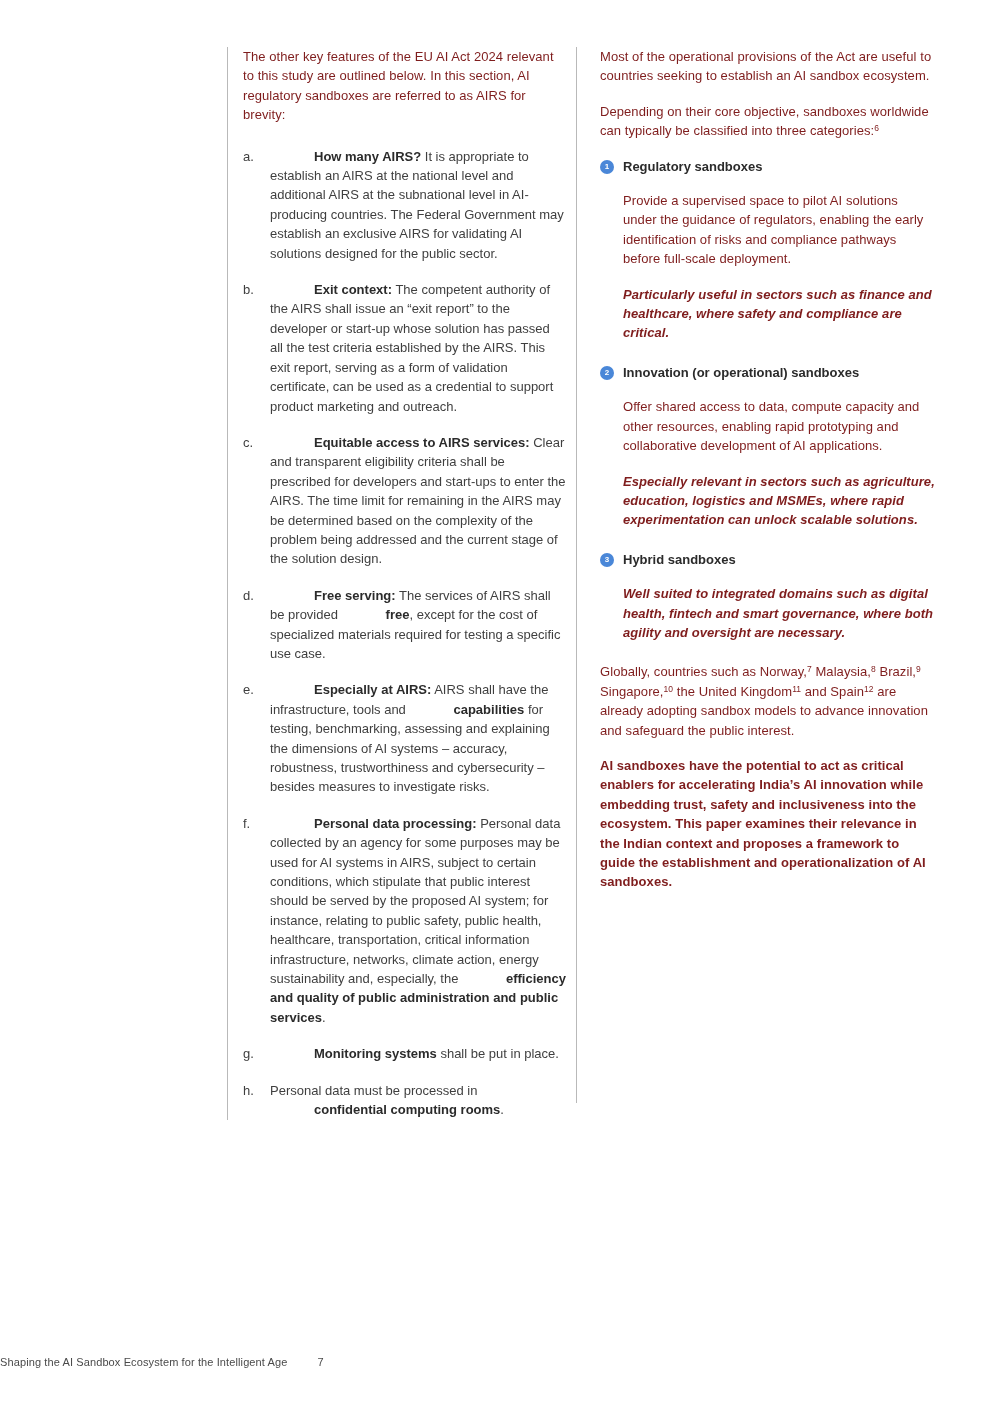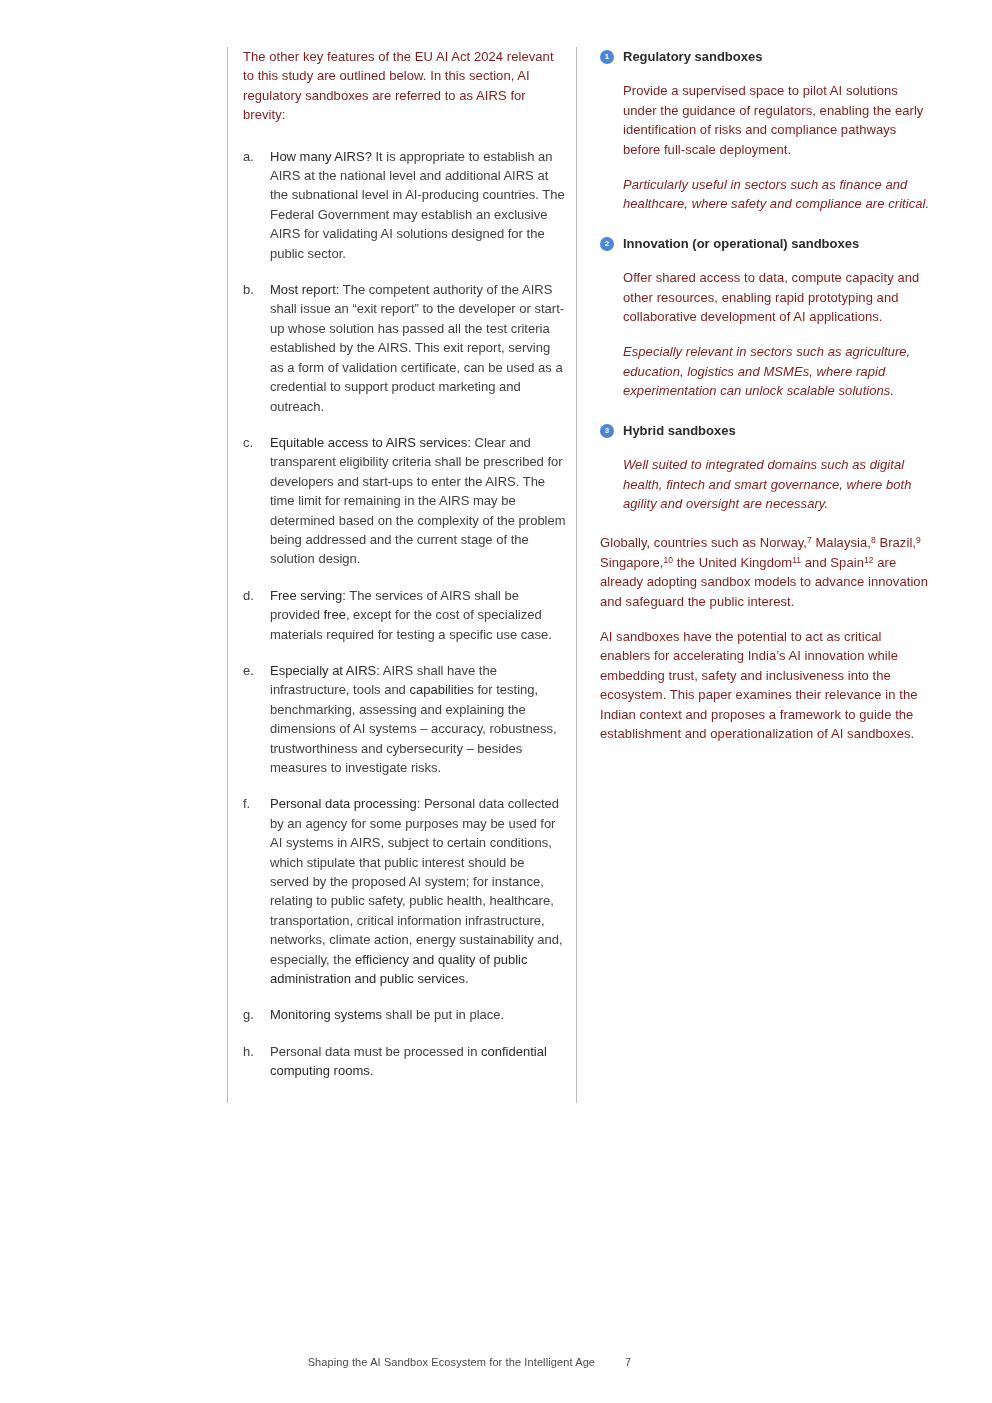--- a/index.html
+++ b/index.html
@@ -52,23 +52,23 @@
   .col-left  { min-height: 1056px; }
   .col-right { min-height: 1056px; }
 
   p {
     margin: 0 0 16px 0;
     font-size: 13px;
     line-height: 19.4px;
     letter-spacing: 0.005em;
     color: #7f1d1d;
   }
-  p:last-child { margin-bottom: 0; }
-
-  b, strong { font-weight: 400; color: #2b2b2b; }
+  p:last-child { margin-bottom: 0; font-weight: bold; }
+
+  b, strong { font-weight: 700; color: #2b2b2b; margin-left: 44px; }
   sup {
     font-size: 8.5px;
     line-height: 0;
     vertical-align: 0.52em;
   }
 
   
   .alpha-list {
     margin: 0;
     padding: 0;
@@ -127,21 +127,21 @@
     font-style: italic;
     margin-bottom: 20px !important;
   }
 
   
   .footer {
     position: absolute;
     left: 0;
     right: 53px;
     bottom: 35px;
-    text-align: center;
+    text-align: left;
     font-size: 11px;
     color: #4a4a4a;
     letter-spacing: 0.01em;
   }
   .footer-title { display: inline-block; }
   .footer-page {
     display: inline-block;
     margin-left: 30px;
     font-size: 11px;
     color: #4a4a4a;
@@ -160,21 +160,21 @@
 
       <ul class="alpha-list">
 
         <li class="alpha-item">
           <span class="alpha-marker">a.</span>
           <b>How many AIRS?</b><span> It is appropriate to establish an AIRS at the national level and additional AIRS at the subnational level in AI-producing countries. The Federal Government may establish an exclusive AIRS for validating AI solutions designed for the public sector.</span>
         </li>
 
         <li class="alpha-item">
           <span class="alpha-marker">b.</span>
-          <b>Most report:</b><span> The competent authority of the AIRS shall issue an “exit report” to the developer or start-up whose solution has passed all the test criteria established by the AIRS. This exit report, serving as a form of validation certificate, can be used as a credential to support product marketing and outreach.</span>
+          <b>Exit context:</b><span> The competent authority of the AIRS shall issue an “exit report” to the developer or start-up whose solution has passed all the test criteria established by the AIRS. This exit report, serving as a form of validation certificate, can be used as a credential to support product marketing and outreach.</span>
         </li>
 
         <li class="alpha-item">
           <span class="alpha-marker">c.</span>
           <b>Equitable access to AIRS services:</b><span> Clear and transparent eligibility criteria shall be prescribed for developers and start-ups to enter the AIRS. The time limit for remaining in the AIRS may be determined based on the complexity of the problem being addressed and the current stage of the solution design.</span>
         </li>
 
         <li class="alpha-item">
           <span class="alpha-marker">d.</span>
           <b>Free serving:</b><span> The services of AIRS shall be provided </span><b>free</b><span>, except for the cost of specialized materials required for testing a specific use case.</span>
@@ -198,21 +198,23 @@
         <li class="alpha-item">
           <span class="alpha-marker">h.</span>
           <span>Personal data must be processed in </span><b>confidential computing rooms</b><span>.</span>
         </li>
 
       </ul>
     </div>
 
     <div class="col col-right">
 
-
+      <p>Most of the operational provisions of the Act are useful to countries seeking to establish an AI sandbox ecosystem.</p>
+
+      <p><span>Depending on their core objective, sandboxes worldwide can typically be classified into three categories:</span><sup>6</sup></p>
 
       <div class="cat-block">
         <div class="cat-heading">
           <span class="cat-badge">1</span><span>Regulatory sandboxes</span>
         </div>
         <div class="cat-body">
           <p>Provide a supervised space to pilot AI solutions under the guidance of regulators, enabling the early identification of risks and compliance pathways before full-scale deployment.</p>
           <p class="cat-note">Particularly useful in sectors such as finance and healthcare, where safety and compliance are critical.</p>
         </div>
       </div>

